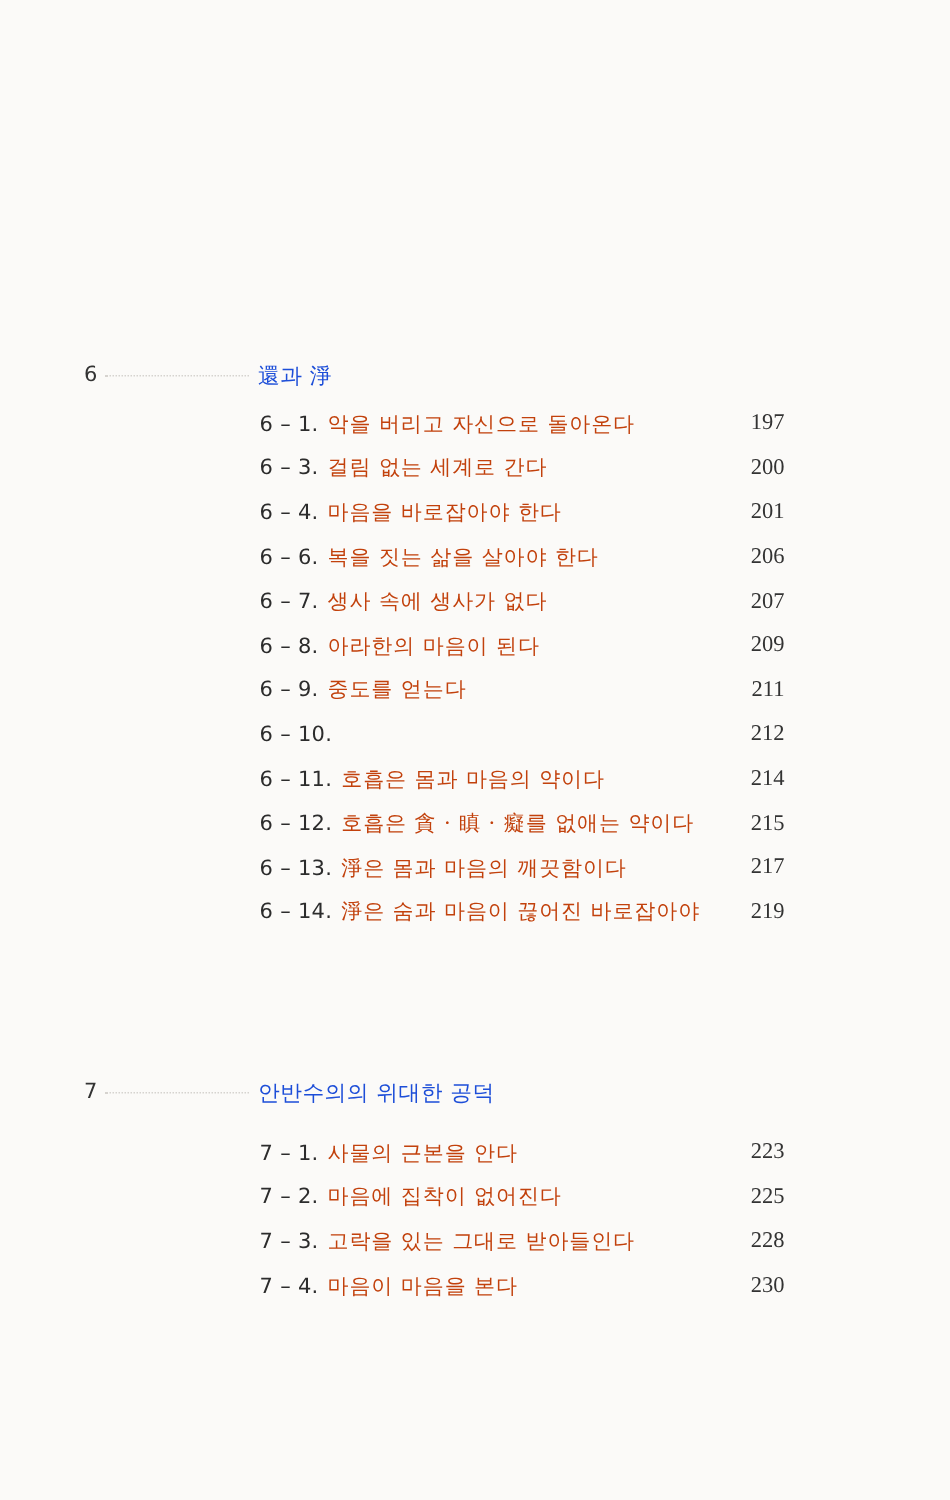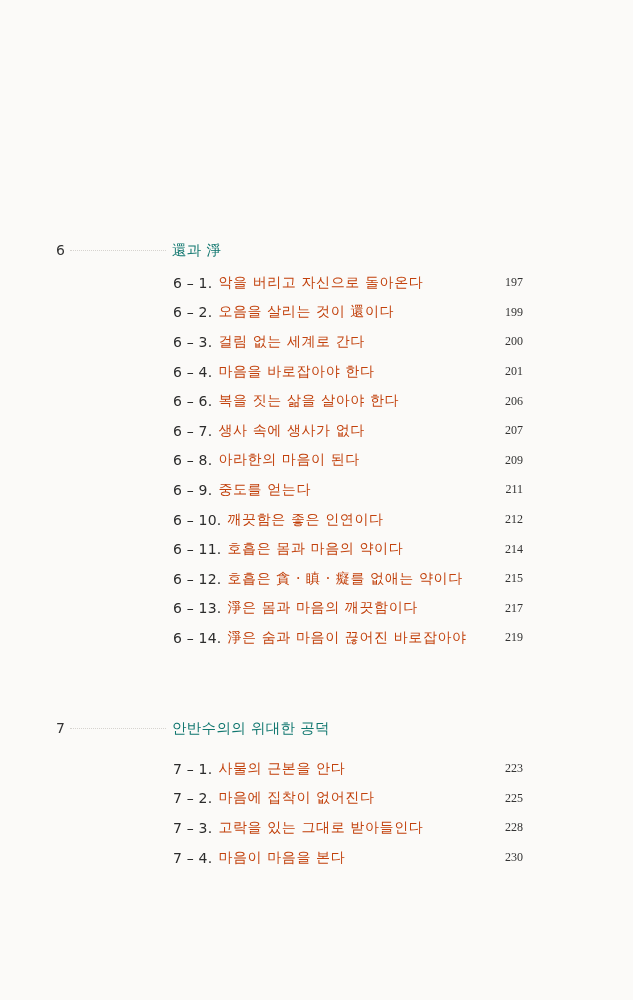--- a/index.html
+++ b/index.html
@@ -26,21 +26,21 @@
   }
   .leader {
     width: 96px;
     height: 0;
     border-bottom: 1px dotted #d6d3cf;
     margin: 0 6px 0 0;
     align-self: center;
   }
   .chapter-title {
     font-size: 14.5px;
-    color: #0f766e;
+    color: #1d4ed8;
     letter-spacing: 0.3px;
   }
   .entries {
     position: absolute;
     left: 173px;
     width: 350px;
   }
   .entry {
     height: 29.6px;
     display: flex;
@@ -56,21 +56,21 @@
     margin-right: 6px;
     letter-spacing: 0.2px;
   }
   .entry-title {
     font-family: "DejaVu Serif", serif;
     color: #c2410c;
     letter-spacing: 0.6px;
   }
   .entry-page {
     font-family: "Liberation Serif", serif;
-    font-size: 12px;
+    font-size: 15px;
     color: #333;
   }
 </style>
 </head>
 <body>
 
 <div class="chapter" style="top:238px;">
   <span class="chapter-num">6</span>
   <span class="leader"></span>
   <span class="chapter-title">還과 淨</span>
@@ -79,27 +79,20 @@
 <div class="entries" style="top:268px;">
   <div class="entry">
       <span class="entry-label">
         <span class="entry-num">6 – 1.</span>
         <span class="entry-title">악을 버리고 자신으로 돌아온다</span>
       </span>
       <span class="entry-page">197</span>
     </div>
   <div class="entry">
       <span class="entry-label">
-        <span class="entry-num">6 – 2.</span>
-        <span class="entry-title">오음을 살리는 것이 還이다</span>
-      </span>
-      <span class="entry-page">199</span>
-    </div>
-  <div class="entry">
-      <span class="entry-label">
         <span class="entry-num">6 – 3.</span>
         <span class="entry-title">걸림 없는 세계로 간다</span>
       </span>
       <span class="entry-page">200</span>
     </div>
   <div class="entry">
       <span class="entry-label">
         <span class="entry-num">6 – 4.</span>
         <span class="entry-title">마음을 바로잡아야 한다</span>
       </span>
@@ -129,21 +122,20 @@
   <div class="entry">
       <span class="entry-label">
         <span class="entry-num">6 – 9.</span>
         <span class="entry-title">중도를 얻는다</span>
       </span>
       <span class="entry-page">211</span>
     </div>
   <div class="entry">
       <span class="entry-label">
         <span class="entry-num">6 – 10.</span>
-        <span class="entry-title">깨끗함은 좋은 인연이다</span>
       </span>
       <span class="entry-page">212</span>
     </div>
   <div class="entry">
       <span class="entry-label">
         <span class="entry-num">6 – 11.</span>
         <span class="entry-title">호흡은 몸과 마음의 약이다</span>
       </span>
       <span class="entry-page">214</span>
     </div>

